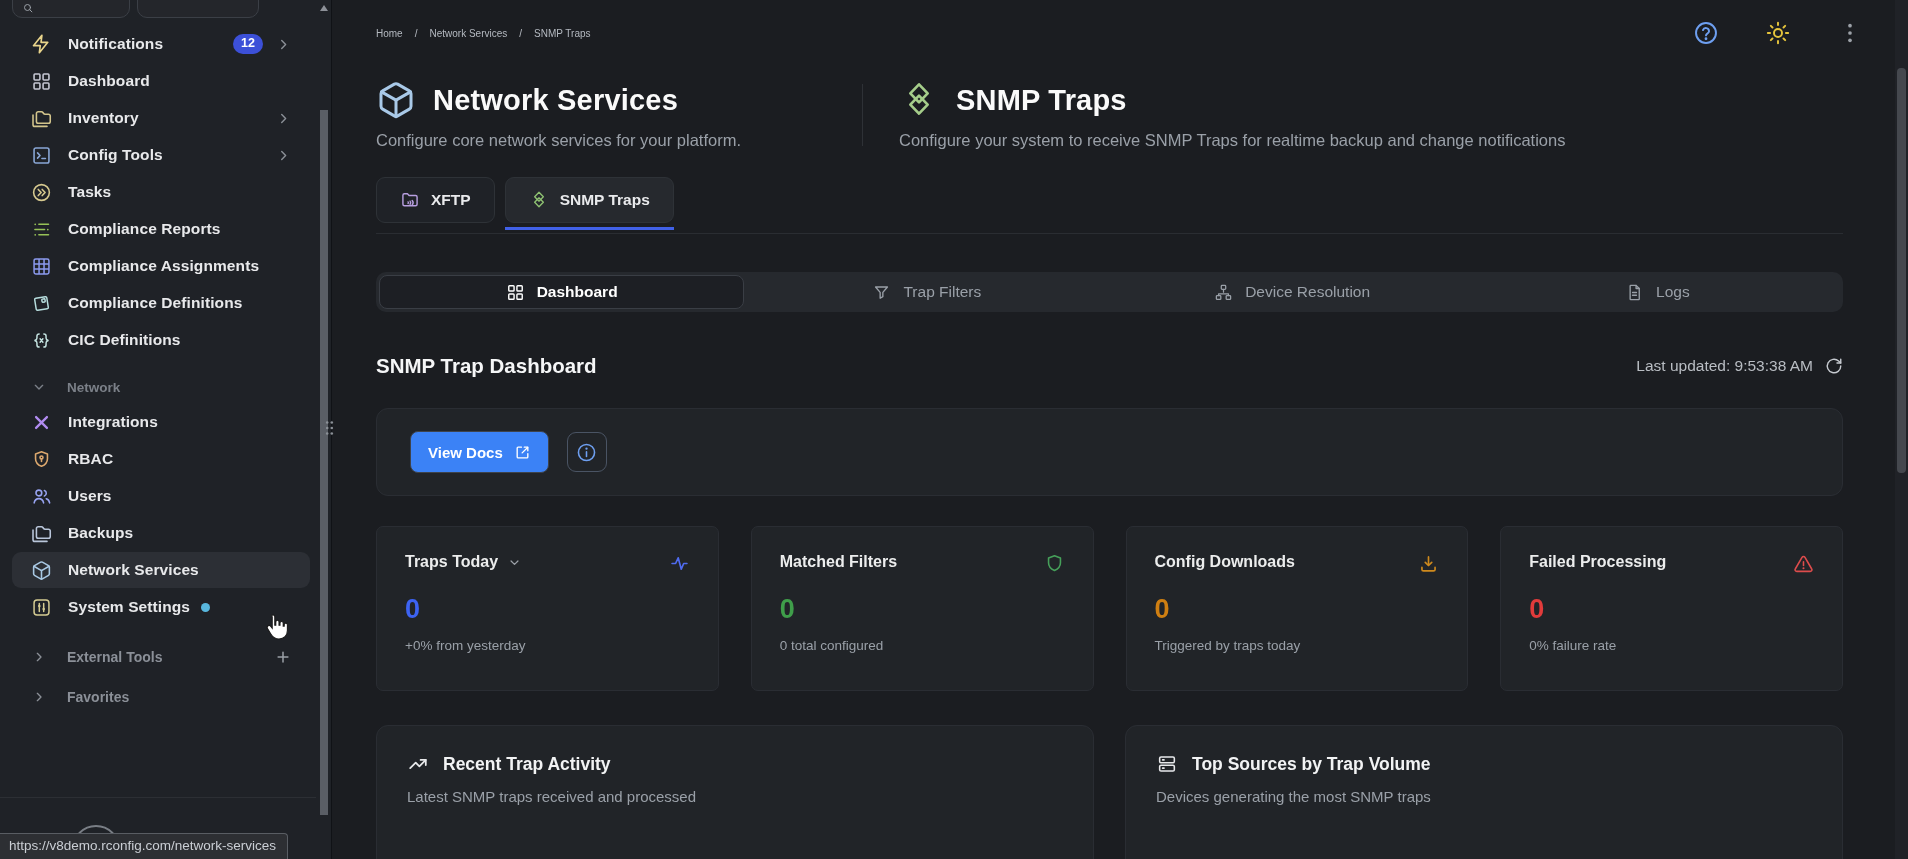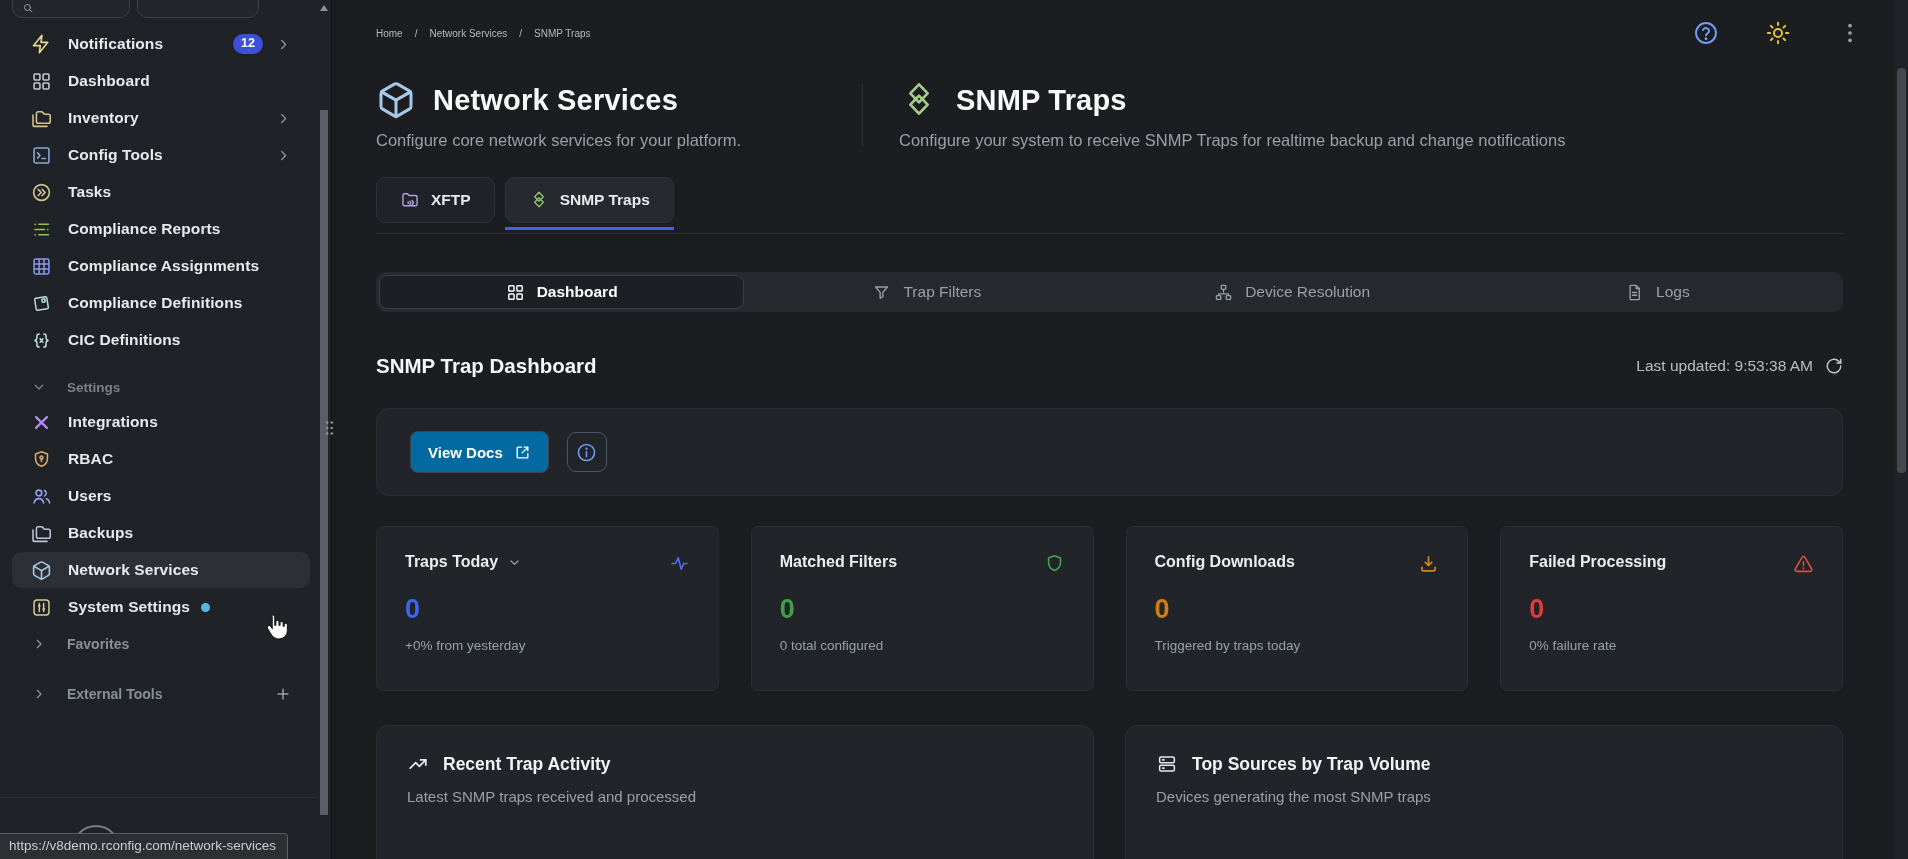--- a/index.html
+++ b/index.html
@@ -68,21 +68,21 @@
   .seg{display:flex;align-items:center;justify-content:center;gap:12px;font-size:15.5px;color:#9aa0a8;border-radius:8px;cursor:pointer;}
   .seg .s-ico{width:19px;height:19px;}
   .seg.active{background:#1d1f24;border:1px solid #3a3e45;color:#ffffff;font-weight:700;}
 
   .dash-head{display:flex;align-items:center;justify-content:space-between;margin-top:42px;}
   .dash-title{font-size:20.5px;font-weight:700;color:#f5f6f7;}
   .updated{display:flex;align-items:center;gap:12px;color:#b9bdc3;font-size:15.5px;}
   .updated .r-ico{width:18px;height:18px;color:#c6cad0;cursor:pointer;}
 
   .docs-card{margin-top:30px;background:#212428;border:1px solid #2a2d33;border-radius:12px;height:88px;display:flex;align-items:center;padding:0 33px;gap:18px;box-sizing:border-box;}
-  .docs-btn{display:flex;align-items:center;gap:11px;background:#0369a1;border:1px solid #3e434b;border-radius:8px;height:40px;padding:0 17px;font-size:15px;font-weight:700;color:#fff;cursor:pointer;}
+  .docs-btn{display:flex;align-items:center;gap:11px;background:#3b82f6;border:1px solid #3e434b;border-radius:8px;height:40px;padding:0 17px;font-size:15px;font-weight:700;color:#fff;cursor:pointer;}
   .docs-btn .d-ico{width:17px;height:17px;}
   .info-btn{width:40px;height:40px;border:1px solid #4a5464;border-radius:9px;display:flex;align-items:center;justify-content:center;color:#6e9ff0;cursor:pointer;box-sizing:border-box;}
   .info-btn .i-ico{width:21px;height:21px;}
 
   .stats{display:grid;grid-template-columns:repeat(4,1fr);gap:32px;margin-top:30px;}
   .stat{background:#212428;border:1px solid #2a2d33;border-radius:7px;height:165px;padding:26px 28px;box-sizing:border-box;}
   .stat-top{display:flex;align-items:flex-start;justify-content:space-between;}
   .stat-label{font-size:16px;font-weight:700;color:#eceded;display:flex;align-items:center;gap:9px;}
   .stat-label .chev{width:15px;height:15px;color:#9ca1a8;cursor:pointer;}
   .stat-ico{width:21px;height:21px;}
@@ -442,21 +442,21 @@
           </span>
         <span class="sb-label">CIC Definitions</span>
       </div>
 
       <div class="sb-section">
         <span class="sb-ico">
             <svg width="16" height="16">
               <use href="#s-chev-d"></use>
             </svg>
           </span>
-        <span>Settings</span>
+        <span>Network</span>
       </div>
       <div class="sb-item">
         <span class="sb-ico c-int">
             <svg width="21" height="21">
               <use href="#s-x"></use>
             </svg>
           </span>
         <span class="sb-label">Integrations</span>
       </div>
       <div class="sb-item">
@@ -494,40 +494,40 @@
       <div class="sb-item">
         <span class="sb-ico c-sys">
             <svg width="21" height="21">
               <use href="#s-sliders"></use>
             </svg>
           </span>
         <span class="sb-label">System Settings</span>
         <span class="dot"></span>
       </div>
 
+      <div class="sb-foot" style="margin-top:14px">
+        <span class="sb-ico">
+            <svg width="16" height="16">
+              <use href="#s-chev-r"></use>
+            </svg>
+          </span>
+        <span>External Tools</span>
+        <span class="plus">
+            <svg width="18" height="18">
+              <use href="#s-plus"></use>
+            </svg>
+          </span>
+      </div>
       <div class="sb-foot">
         <span class="sb-ico">
             <svg width="16" height="16">
               <use href="#s-chev-r"></use>
             </svg>
           </span>
         <span>Favorites</span>
-      </div>
-      <div class="sb-foot" style="margin-top:14px">
-        <span class="sb-ico">
-            <svg width="16" height="16">
-              <use href="#s-chev-r"></use>
-            </svg>
-          </span>
-        <span>External Tools</span>
-        <span class="plus">
-            <svg width="18" height="18">
-              <use href="#s-plus"></use>
-            </svg>
-          </span>
       </div>
     </nav>
 
     <div class="sb-divider"></div>
     <div class="sb-avatar"></div>
 
     <div class="sb-scroll">
       <div class="up"></div>
       <div class="thumb"></div>
     </div>

